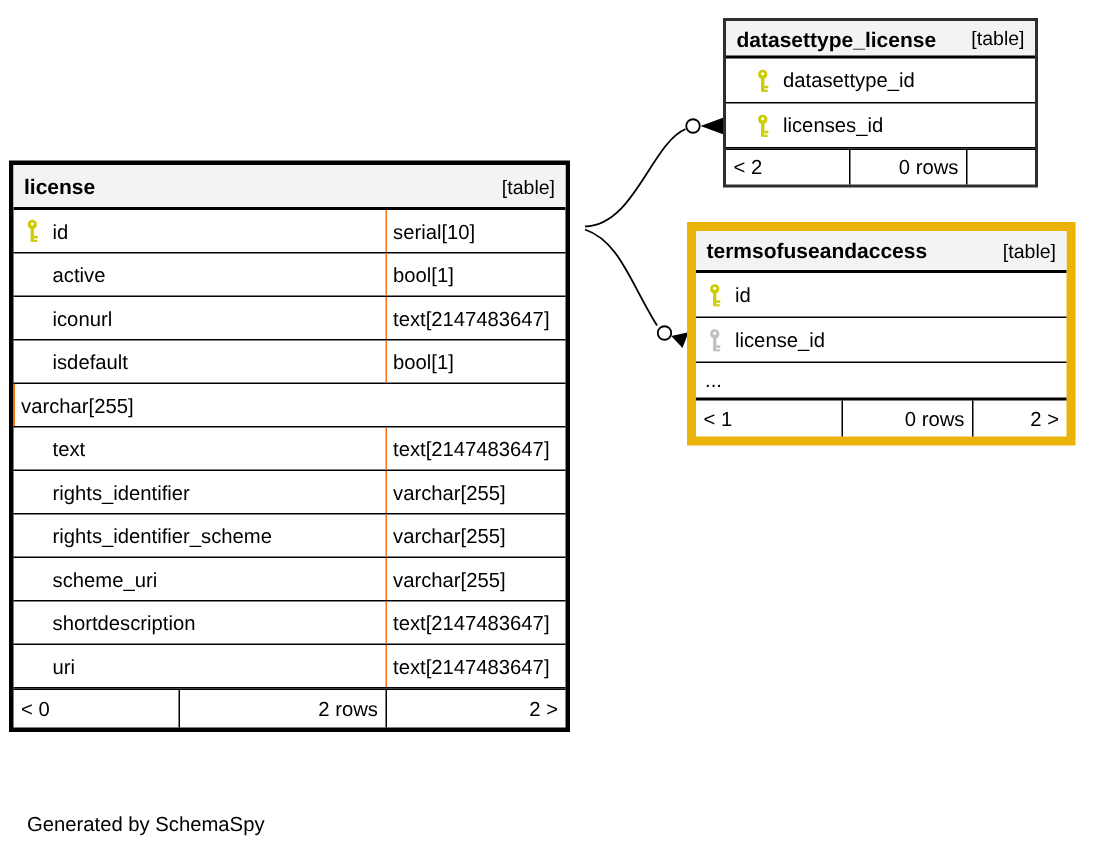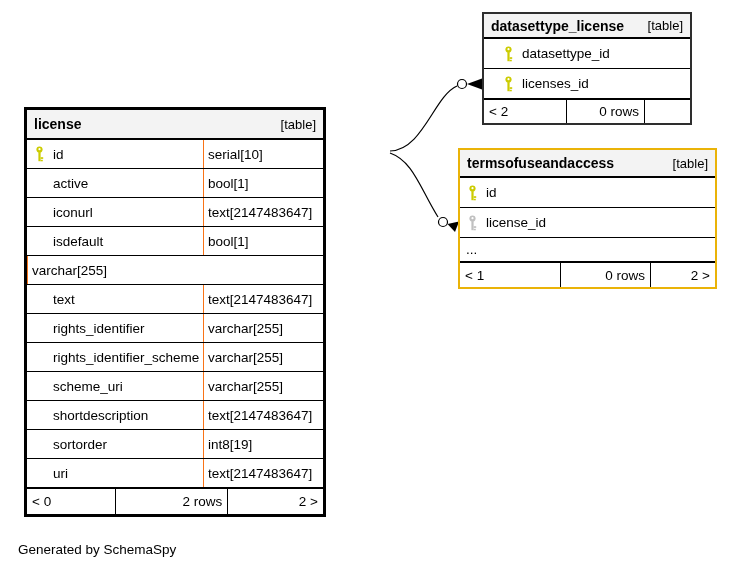--- a/index.html
+++ b/index.html
@@ -2,23 +2,23 @@
 <html><head>
 <meta charset="utf-8">
 <style>
   html,body{margin:0;padding:0;background:#ffffff;}
   .canvas{
     position:relative;width:732px;height:572px;background:#ffffff;
     font-family:"Liberation Sans",sans-serif;color:#000;overflow:hidden;
   }
   .rel-layer{position:absolute;left:0;top:0;z-index:0;}
   .dbtable{position:absolute;background:#fff;box-sizing:border-box;z-index:1;}
-  .t-license{left:24px;top:107px;width:302px;border:3px solid #000;}
+  .t-license{left:6px;top:107px;width:374px;border:3px solid #000;}
   .t-dtl{left:482px;top:12px;width:210px;border:2px solid #2e2e2e;}
-  .t-terms{left:458px;top:148px;width:259px;border:2px solid #eab308;}
+  .t-terms{left:458px;top:148px;width:259px;border:6px solid #eab308;}
   .thead{
     display:flex;justify-content:space-between;align-items:center;
     background:#f3f3f3;border-bottom:2px solid #000;
     padding:0 7px;box-sizing:border-box;
   }
   .t-license .thead{height:30px;}
   .t-dtl .thead{height:25px;}
   .t-terms .thead{height:28px;}
   .tbl-title{font-weight:bold;font-size:14px;}
   .tbl-tag{font-size:13px;}
@@ -141,27 +141,20 @@
         <div class="trow">
           <div class="name-cell">
             <span class="keyspot"></span>
             <span class="col-name">shortdescription</span>
           </div>
           <div class="type-cell">text[2147483647]</div>
         </div>
         <div class="trow">
           <div class="name-cell">
             <span class="keyspot"></span>
-            <span class="col-name">sortorder</span>
-          </div>
-          <div class="type-cell">int8[19]</div>
-        </div>
-        <div class="trow">
-          <div class="name-cell">
-            <span class="keyspot"></span>
             <span class="col-name">uri</span>
           </div>
           <div class="type-cell">text[2147483647]</div>
         </div>
       </div>
     <div class="tfoot">
       <div class="fcell fc-left">&lt; 0</div>
       <div class="fcell fc-mid">2 rows</div>
       <div class="fcell fc-right">2 &gt;</div>
     </div>

